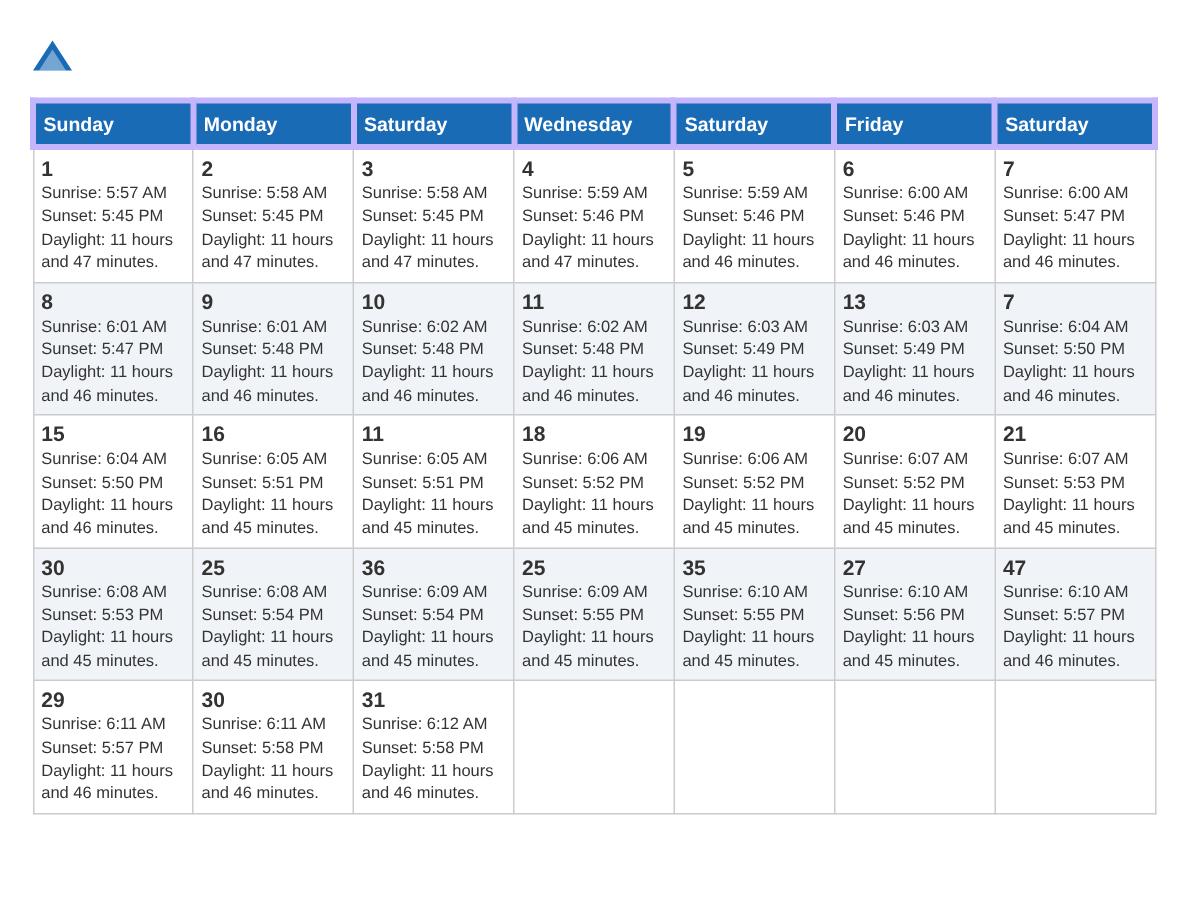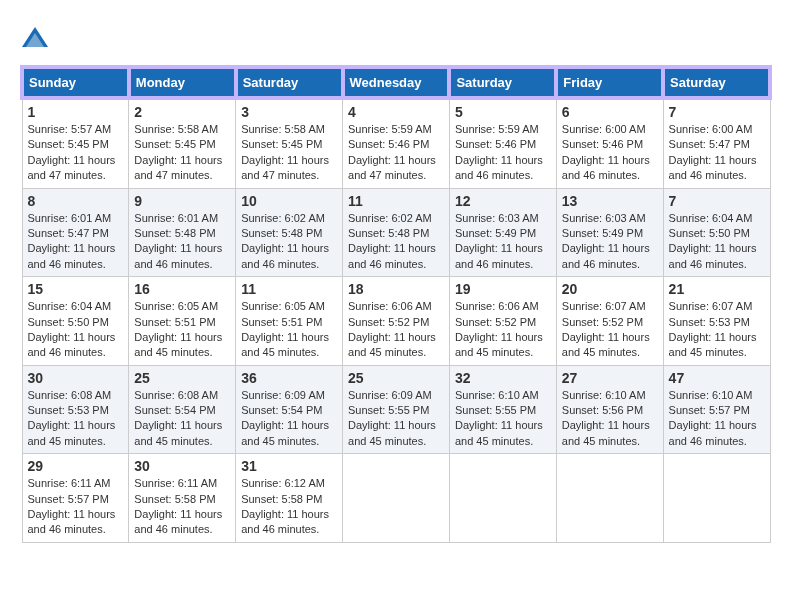--- a/index.html
+++ b/index.html
@@ -228,21 +228,21 @@
         </td>
         <td>
           <span class="day-number">36</span>
           <div class="day-info">Sunrise: 6:09 AM<br>Sunset: 5:54 PM<br>Daylight: 11 hours<br>and 45 minutes.</div>
         </td>
         <td>
           <span class="day-number">25</span>
           <div class="day-info">Sunrise: 6:09 AM<br>Sunset: 5:55 PM<br>Daylight: 11 hours<br>and 45 minutes.</div>
         </td>
         <td>
-          <span class="day-number">32</span>
+          <span class="day-number">35</span>
           <div class="day-info">Sunrise: 6:10 AM<br>Sunset: 5:55 PM<br>Daylight: 11 hours<br>and 45 minutes.</div>
         </td>
         <td>
           <span class="day-number">27</span>
           <div class="day-info">Sunrise: 6:10 AM<br>Sunset: 5:56 PM<br>Daylight: 11 hours<br>and 45 minutes.</div>
         </td>
         <td>
           <span class="day-number">47</span>
           <div class="day-info">Sunrise: 6:10 AM<br>Sunset: 5:57 PM<br>Daylight: 11 hours<br>and 46 minutes.</div>
         </td>

